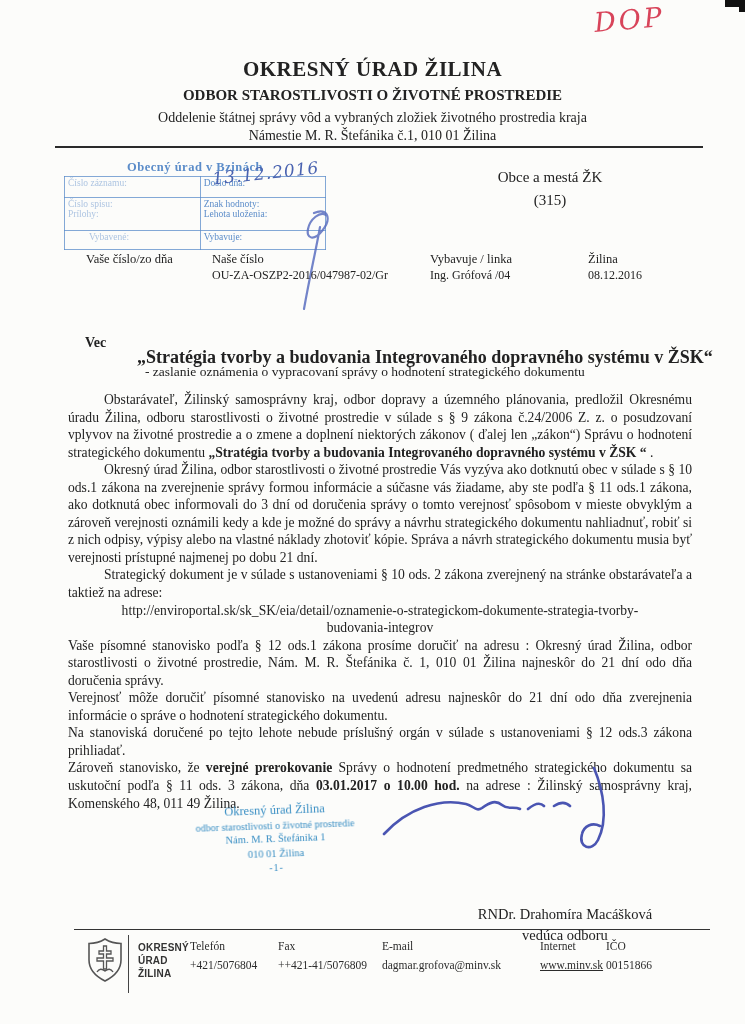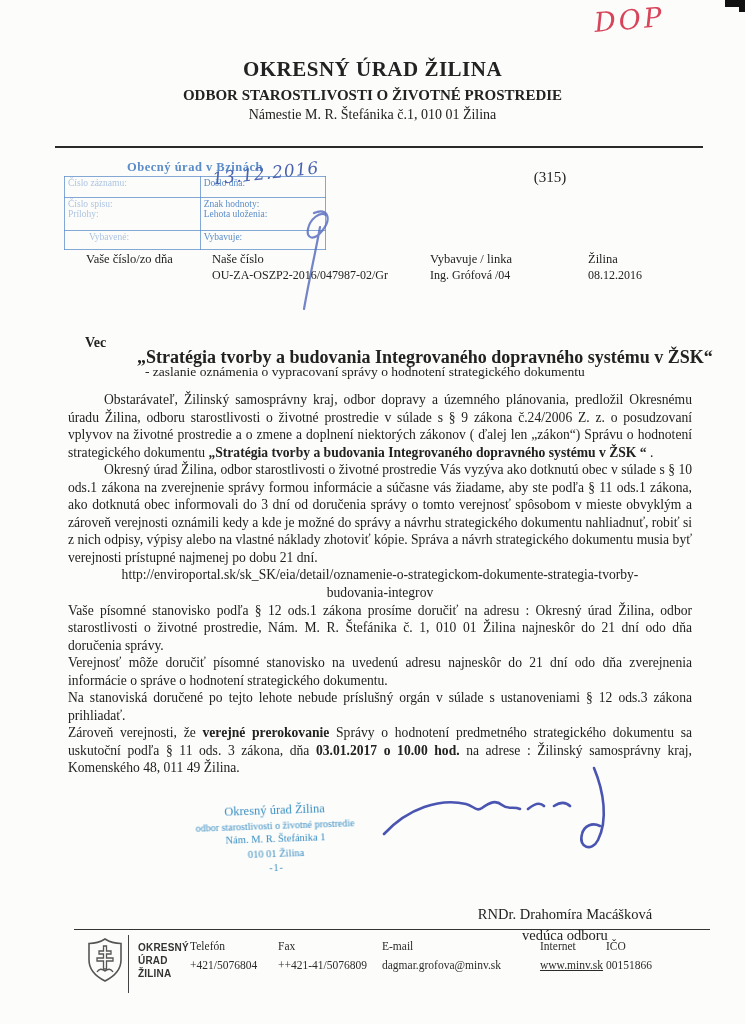--- a/index.html
+++ b/index.html
@@ -72,20 +72,21 @@
 <div class="page">
 
   <div class="abs corner-mark"></div>
   <div class="abs corner-mark2"></div>
 
   <div class="abs dop">DOP</div>
 
   <div class="abs hdr">
     <div class="h1">OKRESNÝ ÚRAD ŽILINA</div>
     <div class="h2">ODBOR STAROSTLIVOSTI O ŽIVOTNÉ PROSTREDIE</div>
+    <div class="h3">Oddelenie štátnej správy vôd a vybraných zložiek životného prostredia kraja</div>
     <div class="h4">Námestie M. R. Štefánika č.1, 010 01 Žilina</div>
   </div>
   <div class="abs hdr-rule"></div>
 
   <div class="abs rstamp">
     <div class="title">Obecný úrad v Bzinách</div>
     <table>
       <tbody>
           <tr>
         <td class="faint" style="width:52%;height:18px;">Číslo záznamu:</td>
@@ -103,20 +104,21 @@
       </tr>
     </tbody>
       </table>
     <div class="abs hand-date">13.12.2016</div>
     <svg class="abs scribble1" width="60" height="110" viewBox="0 0 60 110">
       <path d="M38,8 C52,2 56,14 46,26 C38,36 30,34 32,24 C34,14 44,6 50,10 M44,22 C40,45 34,70 28,104" fill="none" stroke="#5b6fc0" stroke-width="2.2" stroke-linecap="round" opacity="0.85"></path>
     </svg>
   </div>
 
   <div class="abs recip">
+    <div>Obce a mestá ŽK</div>
     <div>(315)</div>
   </div>
 
   <div class="abs ref ref-your">
     <span class="lbl">Vaše číslo/zo dňa</span>
   </div>
   <div class="abs ref ref-our">
     <span class="lbl">Naše číslo</span>
     <span class="val">OU-ZA-OSZP2-2016/047987-02/Gr</span>
   </div>
@@ -129,26 +131,27 @@
     <span class="val">08.12.2016</span>
   </div>
 
   <div class="abs vec">Vec</div>
   <div class="abs subj-title">„Stratégia tvorby a budovania Integrovaného dopravného systému v ŽSK“</div>
   <div class="abs subj-sub">-  zaslanie  oznámenia  o vypracovaní správy o hodnotení strategického dokumentu</div>
 
   <div class="abs bodytext">
       <p class="indent"><span>Obstarávateľ, Žilinský samosprávny kraj, odbor dopravy a územného plánovania, predložil Okresnému úradu Žilina, odboru starostlivosti o životné prostredie v súlade s § 9 zákona č.24/2006 Z. z. o posudzovaní vplyvov na životné prostredie a o zmene a doplnení niektorých zákonov ( ďalej len „zákon“) Správu o hodnotení strategického dokumentu </span><span class="b">„Stratégia tvorby a budovania Integrovaného dopravného systému v ŽSK “</span><span> .</span></p>
       <p class="indent"><span>Okresný úrad Žilina, odbor starostlivosti o životné prostredie Vás vyzýva ako dotknutú obec v súlade s § 10 ods.1 zákona na zverejnenie správy formou informácie a súčasne vás žiadame, aby ste podľa § 11 ods.1 zákona, ako dotknutá obec  informovali do 3 dní od doručenia správy o tomto verejnosť spôsobom v mieste obvyklým a zároveň verejnosti oznámili kedy a kde je možné do správy a návrhu strategického dokumentu nahliadnuť, robiť si z nich odpisy, výpisy alebo na vlastné náklady zhotoviť kópie. Správa a návrh strategického dokumentu musia byť verejnosti prístupné najmenej po dobu 21 dní.</span></p>
+      <p class="indent"><span>Strategický  dokument   je  v súlade  s ustanoveniami  §  10  ods.  2  zákona  zverejnený  na  stránke obstarávateľa a taktiež na adrese:</span></p>
       <p class="left"><span>http://enviroportal.sk/sk_SK/eia/detail/oznamenie-o-strategickom-dokumente-strategia-tvorby-</span></p>
       <p class="left"><span>budovania-integrov</span></p>
       <p><span>Vaše písomné stanovisko podľa § 12 ods.1 zákona prosíme doručiť na adresu : Okresný úrad Žilina, odbor starostlivosti o životné prostredie, Nám. M. R. Štefánika č. 1, 010 01 Žilina najneskôr do 21 dní odo dňa doručenia správy.</span></p>
       <p><span>Verejnosť môže doručiť písomné stanovisko na uvedenú adresu najneskôr do 21 dní odo dňa zverejnenia informácie o správe o hodnotení strategického dokumentu.</span></p>
       <p><span>Na stanoviská doručené po tejto lehote nebude príslušný orgán v súlade s ustanoveniami § 12 ods.3 zákona prihliadať.</span></p>
-      <p><span>Zároveň verejnosti, že </span><span class="b">verejné prerokovanie</span><span>  Správy o hodnotení predmetného strategického dokumentu sa uskutoční podľa § 11 ods. 3 zákona, dňa </span><span class="b">03.01.2017 o 10.00 hod.</span><span> na adrese : Žilinský samosprávny kraj, Komenského 48, 011 49 Žilina.</span></p>
+      <p><span>Zároveň stanovisko, že </span><span class="b">verejné prerokovanie</span><span>  Správy o hodnotení predmetného strategického dokumentu sa uskutoční podľa § 11 ods. 3 zákona, dňa </span><span class="b">03.01.2017 o 10.00 hod.</span><span> na adrese : Žilinský samosprávny kraj, Komenského 48, 011 49 Žilina.</span></p>
     </div>
 
   <div class="abs ostamp">
     <div class="l1">Okresný úrad Žilina</div>
     <div class="l2">odbor starostlivosti o životné prostredie</div>
     <div class="l3">Nám. M. R. Štefánika 1</div>
     <div class="l4">010 01  Žilina</div>
     <div class="l5">-1-</div>
   </div>
 

